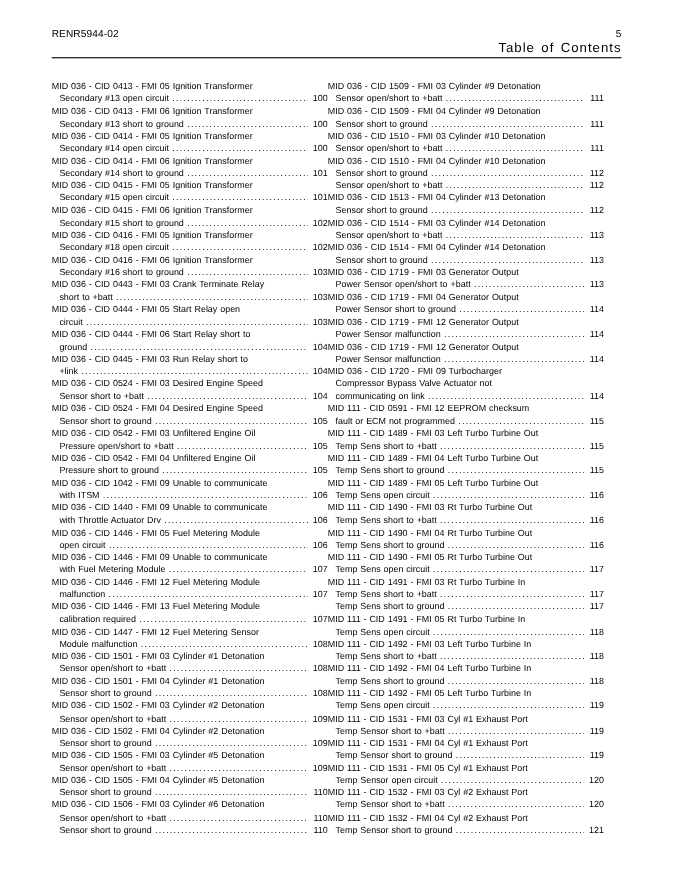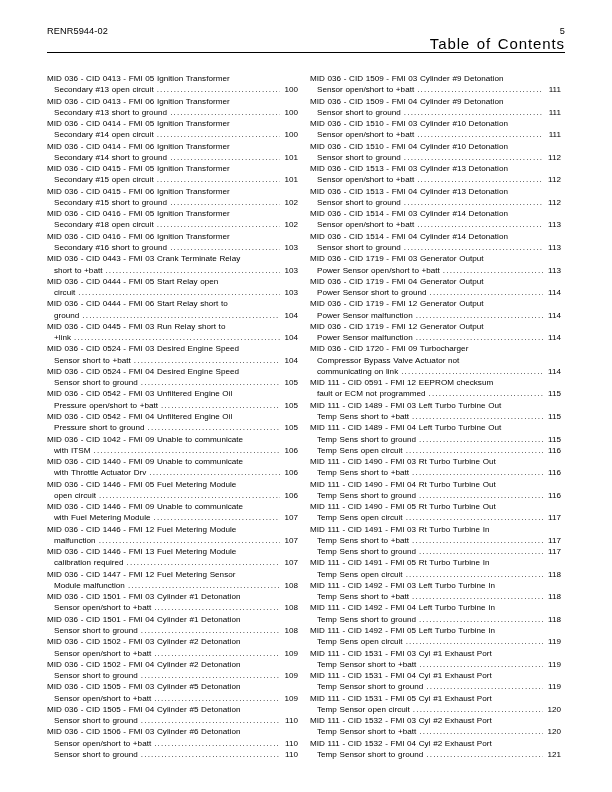--- a/index.html
+++ b/index.html
@@ -35,41 +35,41 @@
     justify-content: space-between;
     align-items: flex-start;
     font-size: 9.2px;
     line-height: 11.5px;
     letter-spacing: 0.1px;
   }
   .doc-id { white-space: nowrap; }
   .page-num { white-space: nowrap; }
   .header-sub {
     text-align: right;
-    font-size: 15px;
+    font-size: 12px;
     line-height: 11.5px;
     letter-spacing: 0.9px;
     word-spacing: 1.6px;
   }
   .header-rule {
     margin-top: 2.5px;
     border: 0;
     border-top: 1px solid #000;
     height: 0;
     width: 100%;
   }
 
   
   .columns {
     position: absolute;
     left: 47px;
     top: 73px;
     width: 518px;
     display: flex;
-    gap: 12px;
+    gap: 0;
   }
   .col {
     width: 251px;
     flex: 0 0 251px;
   }
 
   .toc-entry {
     font-size: 8.1px;
     line-height: 11.27px;
     letter-spacing: 0.02px;
@@ -394,21 +394,20 @@
         </div>
         <div class="toc-entry">
           <div class="toc-line">MID 036 - CID 1510 - FMI 04 Cylinder #10 Detonation</div>
           <div class="toc-line cont">
             <span class="toc-text">Sensor short to ground</span>
             <span class="leader">..........................................................................................</span>
             <span class="pg">112</span>
           </div>
         </div>
         <div class="toc-entry">
-          <div class="toc-line">MID 036 - CID 1513 - FMI 03 Cylinder #13 Detonation</div>
           <div class="toc-line cont">
             <span class="toc-text">Sensor open/short to +batt</span>
             <span class="leader">..........................................................................................</span>
             <span class="pg">112</span>
           </div>
         </div>
         <div class="toc-entry">
           <div class="toc-line">MID 036 - CID 1513 - FMI 04 Cylinder #13 Detonation</div>
           <div class="toc-line cont">
             <span class="toc-text">Sensor short to ground</span>
@@ -493,20 +492,21 @@
         </div>
         <div class="toc-entry">
           <div class="toc-line">MID 111 - CID 1489 - FMI 04 Left Turbo Turbine Out</div>
           <div class="toc-line cont">
             <span class="toc-text">Temp Sens short to ground</span>
             <span class="leader">..........................................................................................</span>
             <span class="pg">115</span>
           </div>
         </div>
         <div class="toc-entry">
+          <div class="toc-line">MID 111 - CID 1489 - FMI 05 Left Turbo Turbine Out</div>
           <div class="toc-line cont">
             <span class="toc-text">Temp Sens open circuit</span>
             <span class="leader">..........................................................................................</span>
             <span class="pg">116</span>
           </div>
         </div>
         <div class="toc-entry">
           <div class="toc-line">MID 111 - CID 1490 - FMI 03 Rt Turbo Turbine Out</div>
           <div class="toc-line cont">
             <span class="toc-text">Temp Sens short to +batt</span>

